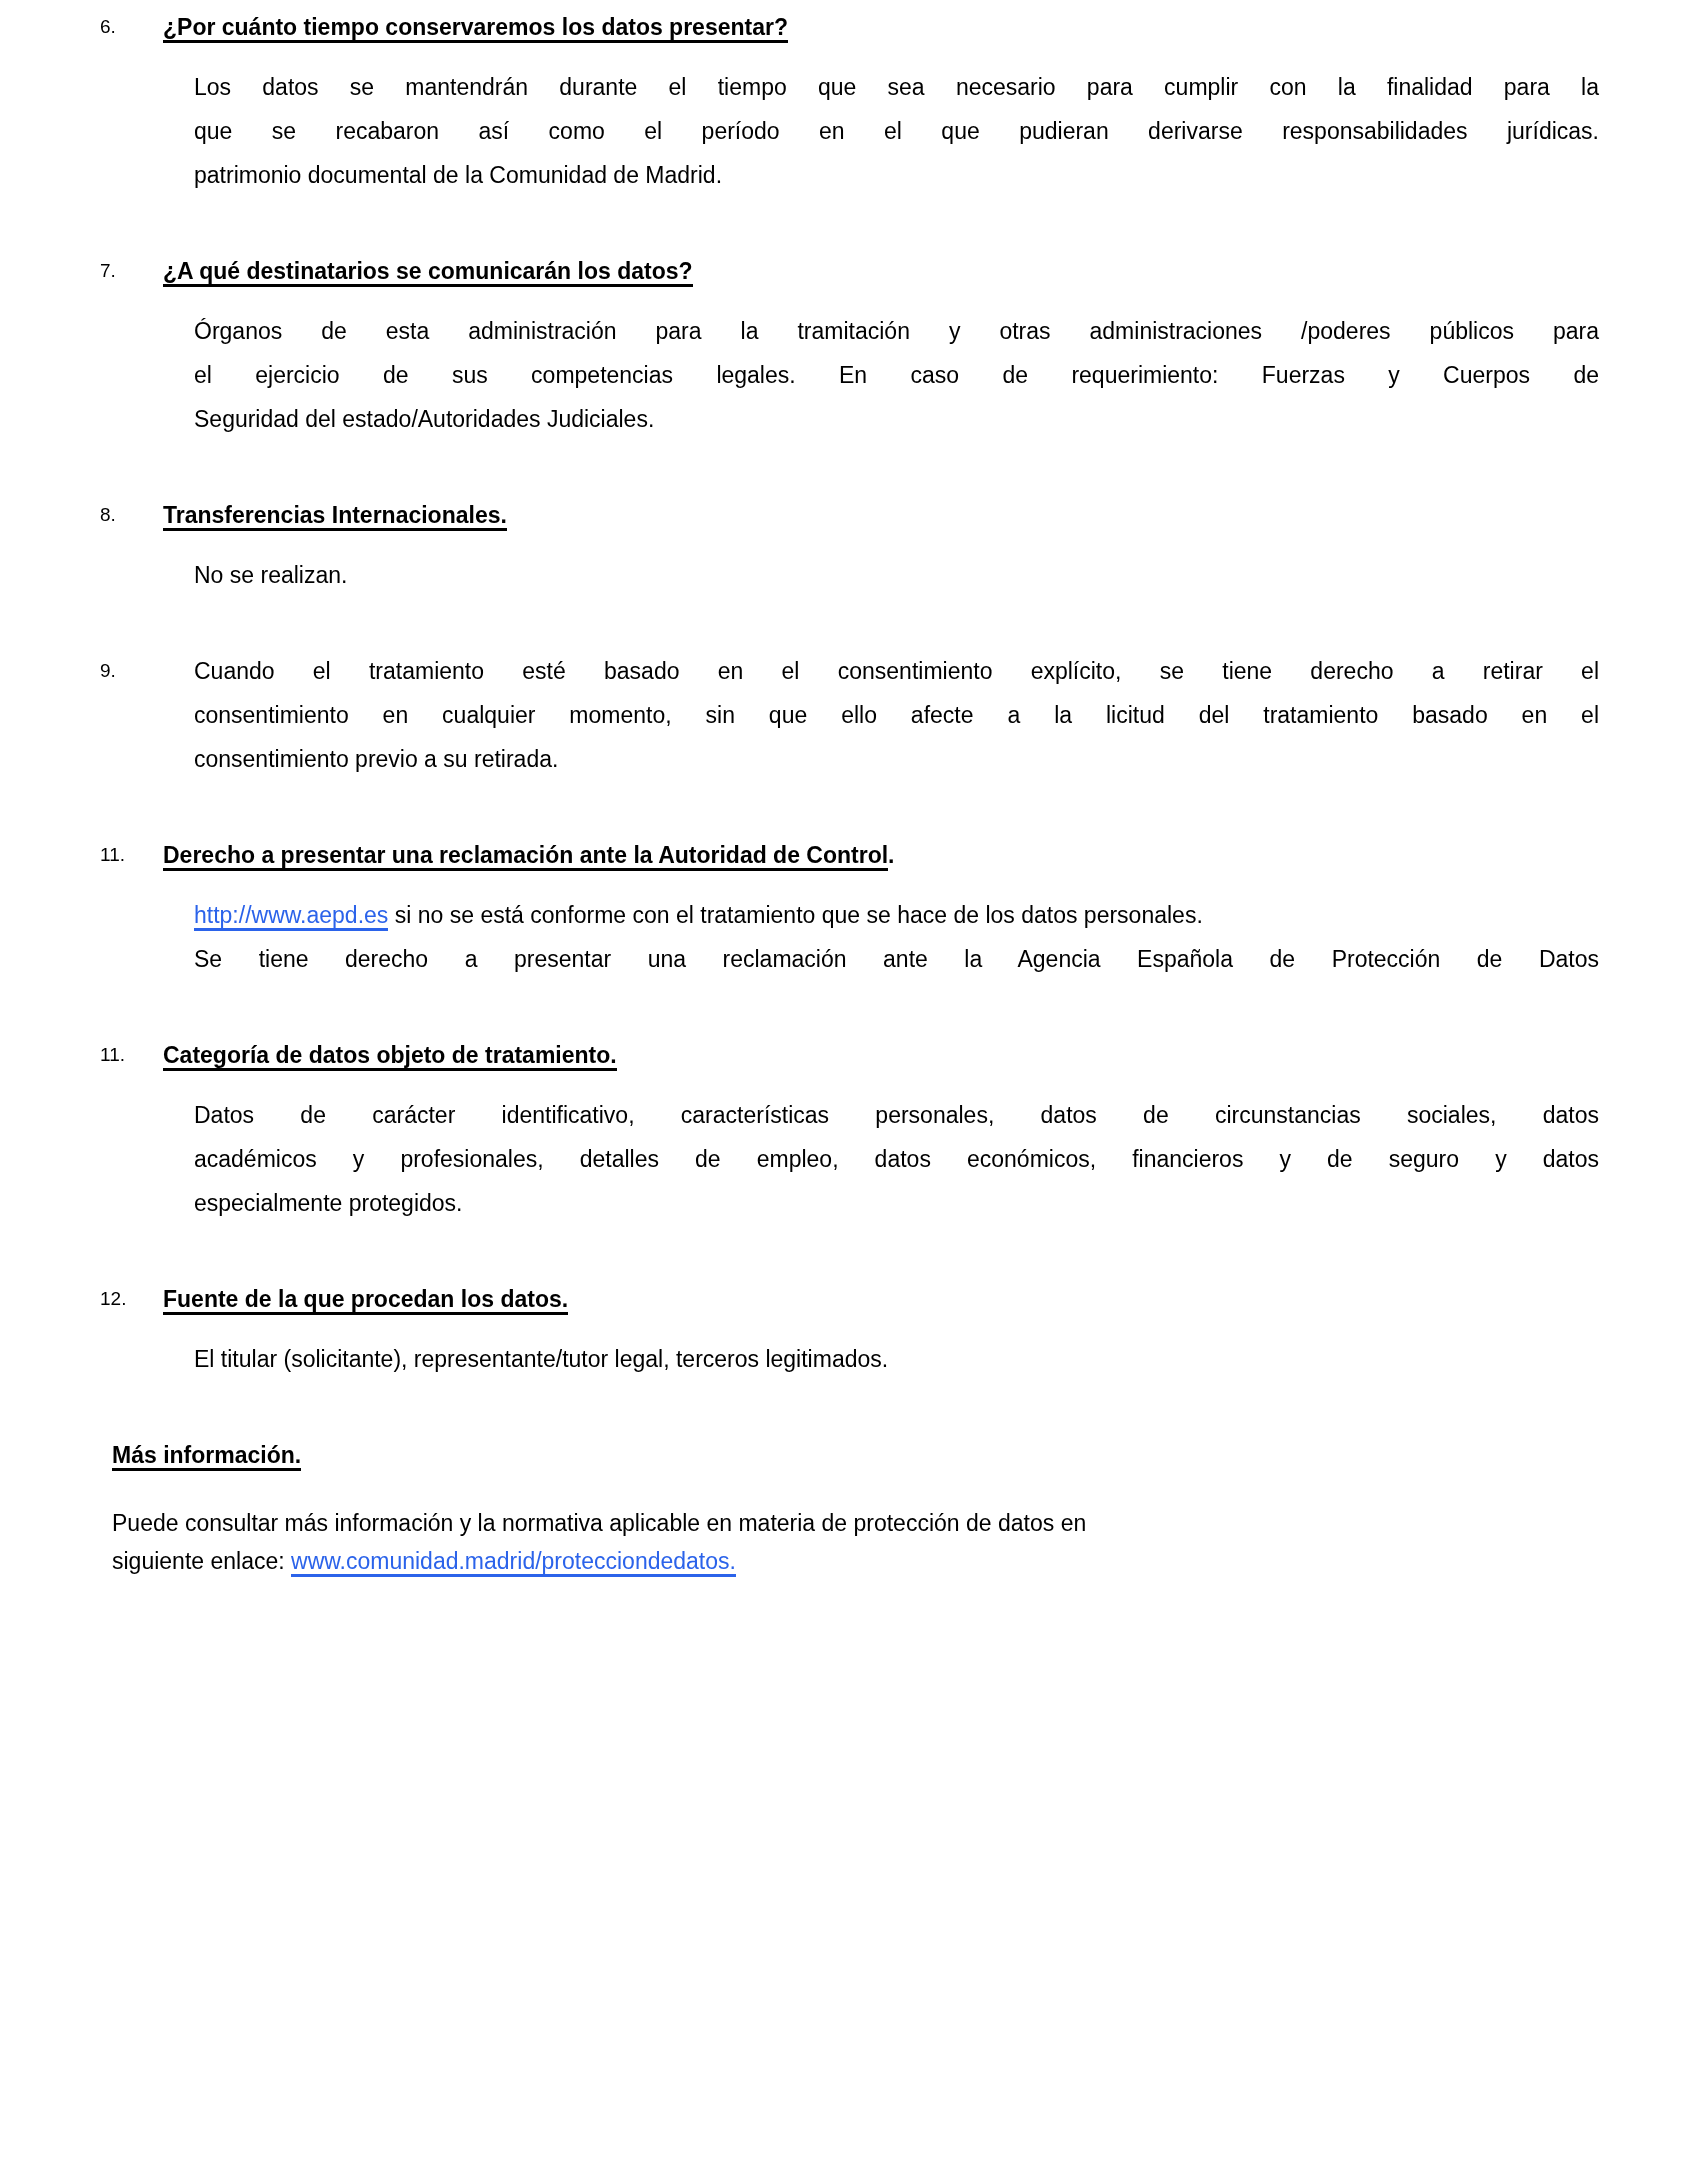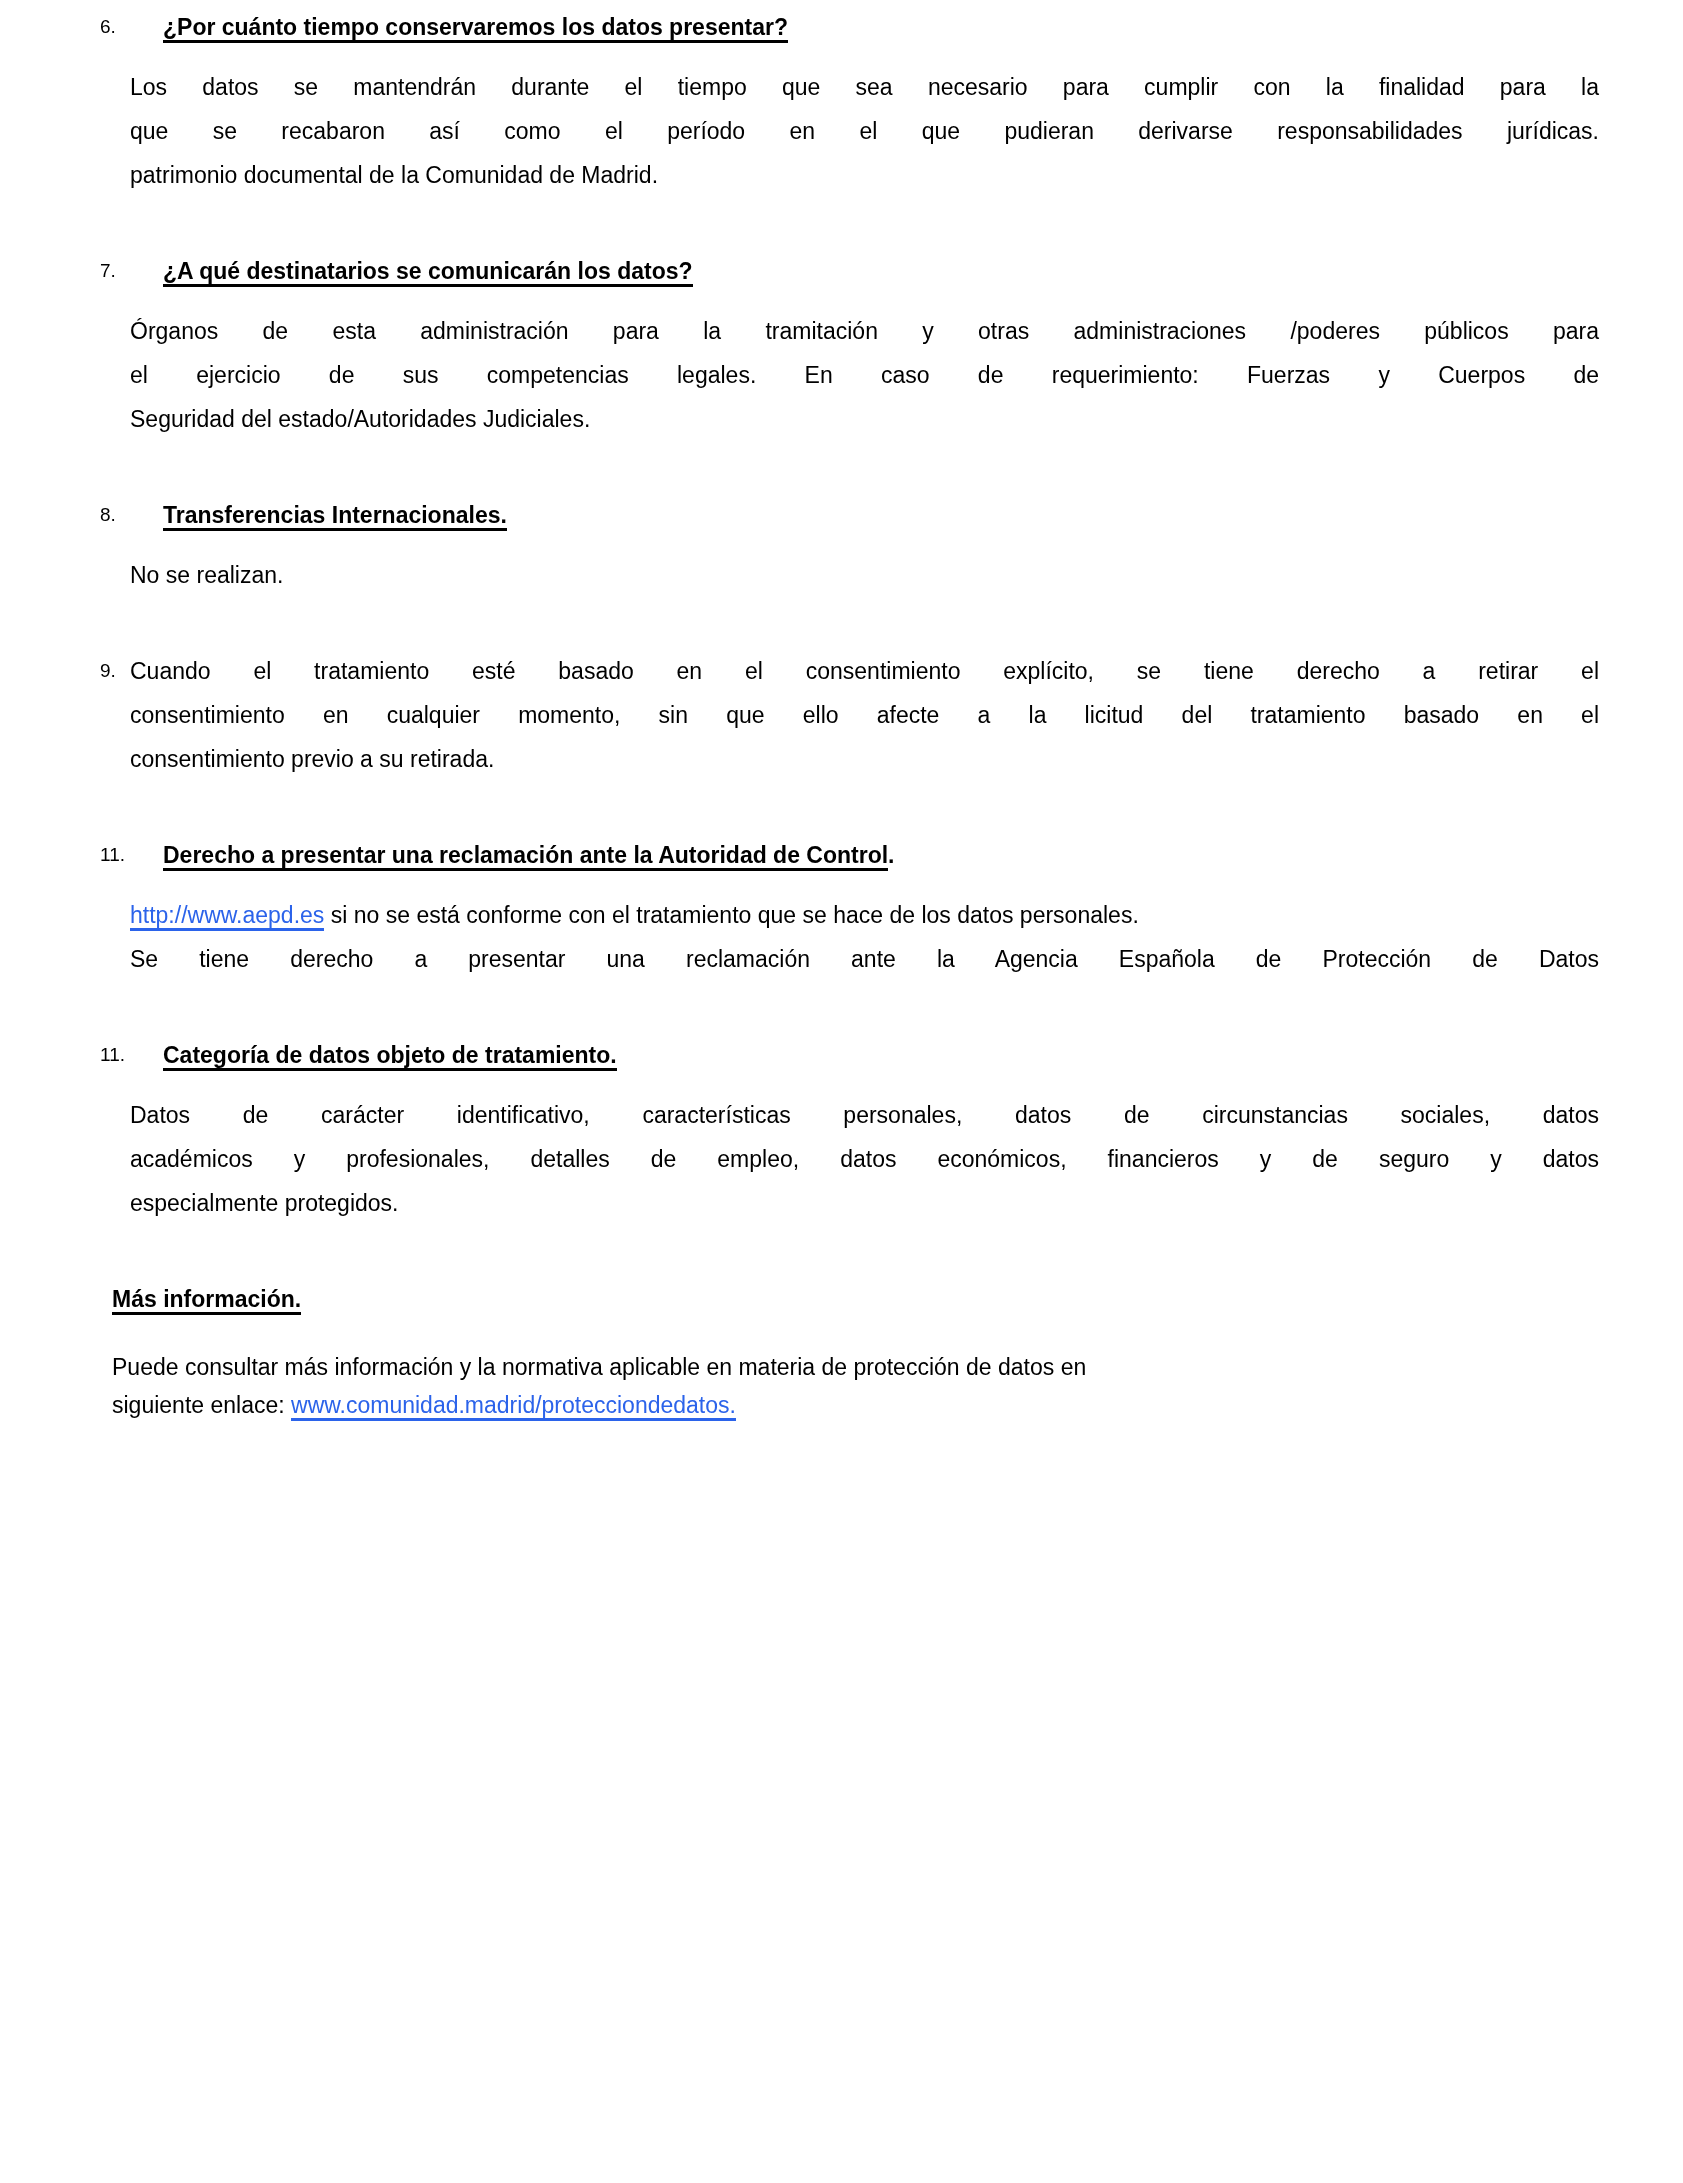--- a/index.html
+++ b/index.html
@@ -29,21 +29,21 @@
     font-size: 19px;
     line-height: 44px;
     font-weight: 400;
   }
   .head-text {
     font-weight: 700;
     border-bottom: 3.8px solid #000;
   }
   .head-suffix { font-weight: 700; }
 
-  .para { margin-left: 30px; }
+  .para { margin-left: 94px; }
   .line { line-height: 44px; white-space: normal; }
   .j { text-align: justify; text-align-last: justify; text-justify: inter-word; }
 
   a.link {
     color: var(--link, #2b63ea);
     text-decoration: none;
     border-bottom: 3px solid currentColor;
     cursor: pointer;
   }
 
@@ -118,20 +118,29 @@
         <span class="num">11.</span>
         <span class="head-text">Categoría de datos objeto de tratamiento.</span>
       </div>
       <div class="para">
         <div class="line j">Datos de carácter identificativo, características personales, datos de circunstancias sociales, datos</div>
         <div class="line j">académicos y profesionales, detalles de empleo, datos económicos, financieros y de seguro y datos</div>
         <div class="line">especialmente protegidos.</div>
       </div>
     </section>
 
+    <section class="sec">
+      <div class="sec-head">
+        <span class="num">12.</span>
+        <span class="head-text">Fuente de la que procedan los datos.</span>
+      </div>
+      <div class="para">
+        <div class="line">El titular (solicitante), representante/tutor legal, terceros legitimados.</div>
+      </div>
+    </section>
 
     <section class="sec more">
       <div class="sec-head">
         <span class="head-text">Más información.</span>
       </div>
       <div class="more-para">
         <div class="mline">Puede consultar más información y la normativa aplicable en materia de protección de datos en</div>
         <div class="mline"><span>siguiente enlace: </span><a class="link">www.comunidad.madrid/protecciondedatos.</a></div>
       </div>
     </section>

